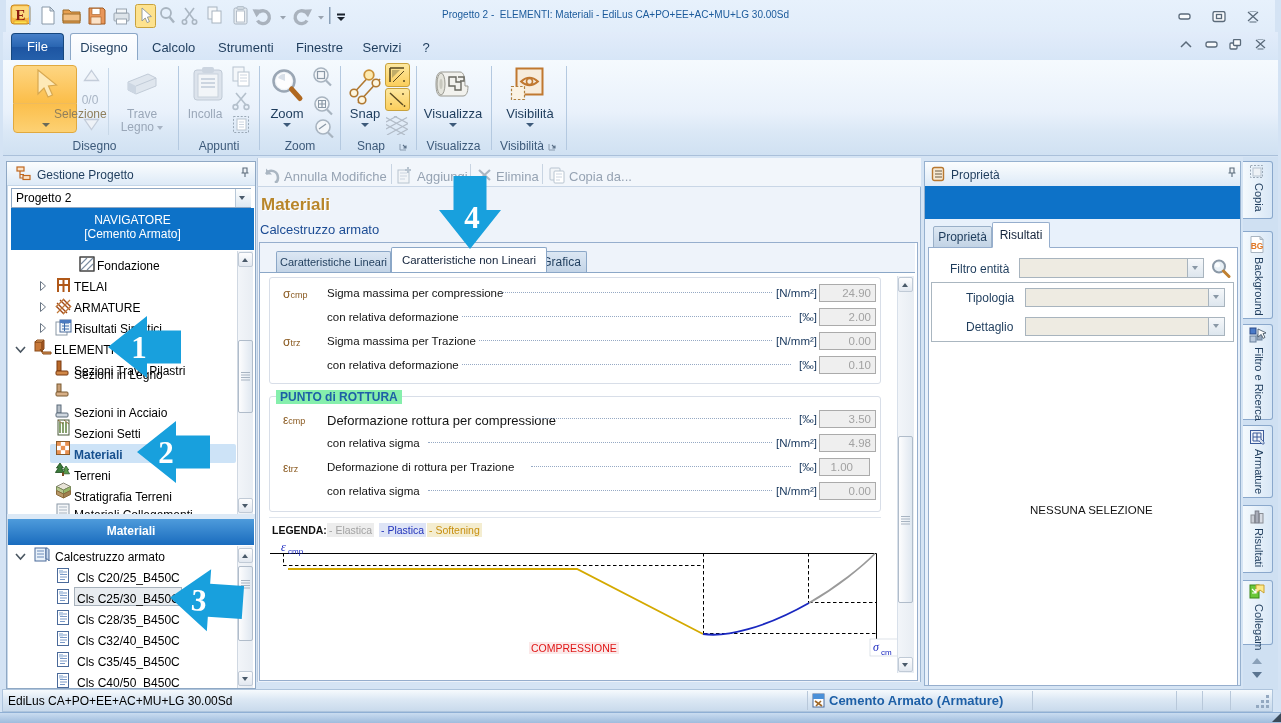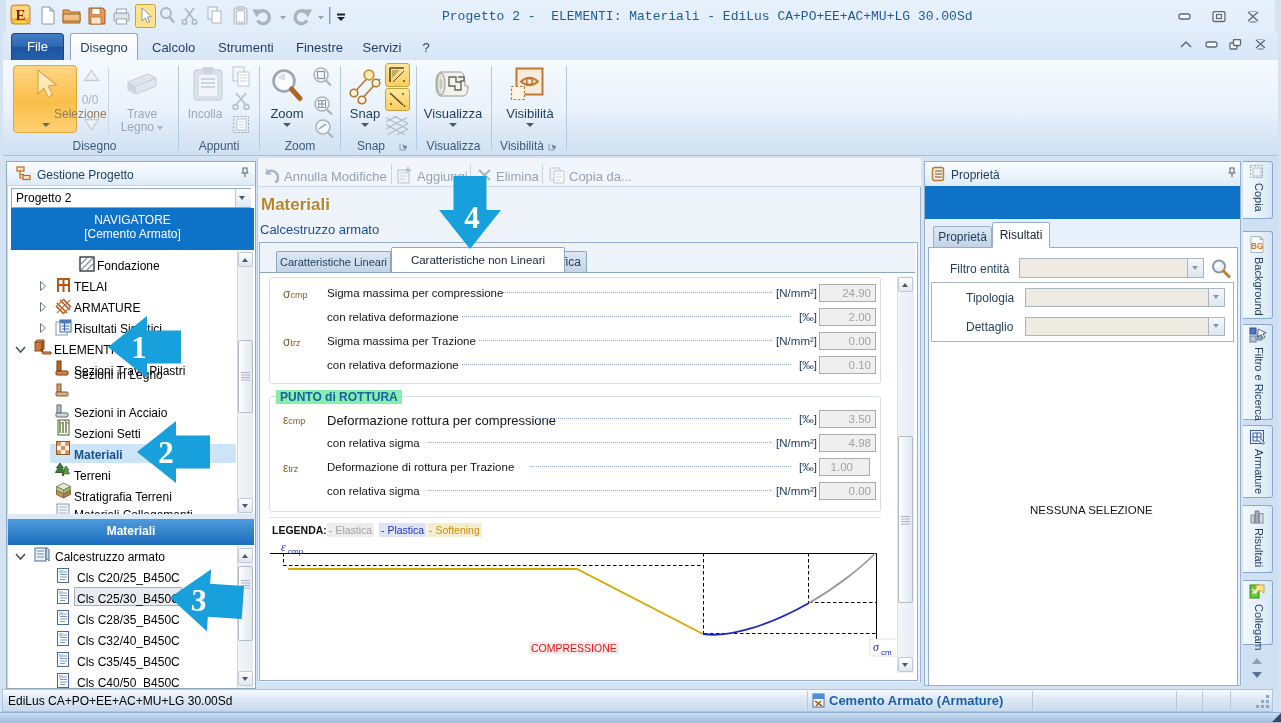--- a/index.html
+++ b/index.html
@@ -13,21 +13,21 @@
 </style>
 </head>
 <body>
 
 <div class="abs" style="left:0;top:0;width:1281px;height:60px;background:linear-gradient(#e7f1fc,#dce9f8);"></div>
 <div class="abs" style="left:0;top:0;width:6px;height:723px;background:#d4e3f4;"></div>
 <div class="abs" style="left:1275px;top:0;width:6px;height:723px;background:#d4e3f4;"></div>
 <div class="abs" style="left:0;top:712px;width:1281px;height:11px;background:linear-gradient(#cadcf0,#9fbcdd);border-top:1px solid #8fafd4;"></div>
 
 
-<div class="abs" style="left:442px;top:9px;font-size:13px;color:#1b5a9b;font-family:Liberation Mono, monospace;">Progetto 2 -&nbsp; ELEMENTI: Materiali - EdiLus CA+PO+EE+AC+MU+LG 30.00Sd</div>
+<div class="abs" style="left:442px;top:9px;font-size:10px;color:#1b5a9b;">Progetto 2 -&nbsp; ELEMENTI: Materiali - EdiLus CA+PO+EE+AC+MU+LG 30.00Sd</div>
 <svg class="abs" style="left:8px;top:4px;" width="345" height="25" viewBox="0 0 345 25">
 
   <rect x="3" y="1" width="19" height="19" rx="3" fill="#f9b843" stroke="#c88a20"></rect>
   <rect x="4.2" y="2.2" width="16.6" height="12" rx="2" fill="#fcd97e"></rect>
   <text x="12.5" y="16" font-size="15" font-weight="bold" font-family="Liberation Serif" fill="#8b1a10" text-anchor="middle">E</text>
   <rect x="6" y="17" width="13" height="2.5" fill="#ffe14d" stroke="#c88a20" stroke-width="0.5"></rect>
   <rect x="21" y="2" width="1.5" height="19" fill="#9fb6cf"></rect>
 
   <path d="M34 3 h8 l4 4 v13 h-12 z" fill="#fff" stroke="#8898a8"></path>
   <path d="M42 3 l4 4 h-4 z" fill="#d8e2ec" stroke="#8898a8"></path>
@@ -472,21 +472,21 @@
 </svg>
 <div class="abs f13" style="left:569px;top:169px;color:#96a3b3;">Copia da...</div>
 <div class="abs" style="left:261px;top:195px;font-size:17px;font-weight:bold;color:#b8862b;text-shadow:1px 1px 0 #ffffff;">Materiali</div>
 <div class="abs f13" style="left:260px;top:222px;color:#1c4c94;">Calcestruzzo armato</div>
 
 <div class="abs" style="left:259px;top:242px;width:659px;height:439px;background:#fff;border:1px solid #96aecd;"></div>
 <div class="abs" style="left:260px;top:243px;width:655px;height:29px;background:#eef3fa;"></div>
 <div class="abs" style="left:276px;top:251px;width:115px;height:21px;background:linear-gradient(#dce7f3,#c3d4e7);border:1px solid #8ba7c7;border-bottom:none;border-radius:2px 2px 0 0;color:#1e3c5c;font-size:11px;text-align:center;line-height:21px;">Caratteristiche Lineari</div>
 <div class="abs" style="left:536px;top:251px;width:51px;height:21px;background:linear-gradient(#dce7f3,#c3d4e7);border:1px solid #8ba7c7;border-bottom:none;border-radius:2px 2px 0 0;color:#1e3c5c;font-size:12px;text-align:center;line-height:21px;">Grafica</div>
 <div class="abs" style="left:260px;top:271.5px;width:655px;height:1px;background:#8ba7c7;"></div>
-<div class="abs" style="left:391px;top:247px;width:174px;height:25px;background:#fff;border:1px solid #8ba7c7;border-bottom:none;border-radius:2px 2px 0 0;color:#14243c;font-size:11.5px;text-align:center;line-height:24px;">Caratteristiche non Lineari</div>
+<div class="abs" style="left:391px;top:247px;width:156px;height:25px;background:#fff;border:1px solid #8ba7c7;border-bottom:none;border-radius:2px 2px 0 0;color:#14243c;font-size:11.5px;text-align:center;line-height:24px;">Caratteristiche non Lineari</div>
 
 <div class="abs" style="left:269px;top:277px;width:612px;height:107px;border:1px solid #d8dee8;border-radius:3px;"></div>
 <div class="abs" style="left:283px;top:287px;font-size:12px;color:#8a5a20;">σ<span style="font-size:9px;">cmp</span></div>
 <div class="abs" style="left:327px;top:287px;font-size:11.5px;color:#141414;">Sigma massima per compressione</div>
 <div class="abs" style="left:501px;top:280px;width:271px;height:13px;border-bottom:1px dotted #96a9c4;"></div>
 <div class="abs" style="left:775px;top:287px;width:42px;text-align:right;font-size:11.5px;color:#16365c;">[N/mm²]</div>
 <div class="abs" style="left:819px;top:284px;width:57px;height:18px;background:#efefef;border:1px solid #ababab;font-size:11.5px;color:#a2a2a2;text-align:right;line-height:16px;padding-right:4px;">24.90</div>
 <div class="abs" style="left:327px;top:311px;font-size:11.5px;color:#141414;">con relativa deformazione</div>
 <div class="abs" style="left:462px;top:304px;width:329px;height:13px;border-bottom:1px dotted #96a9c4;"></div>
 <div class="abs" style="left:775px;top:311px;width:42px;text-align:right;font-size:11.5px;color:#16365c;">[‰]</div>

